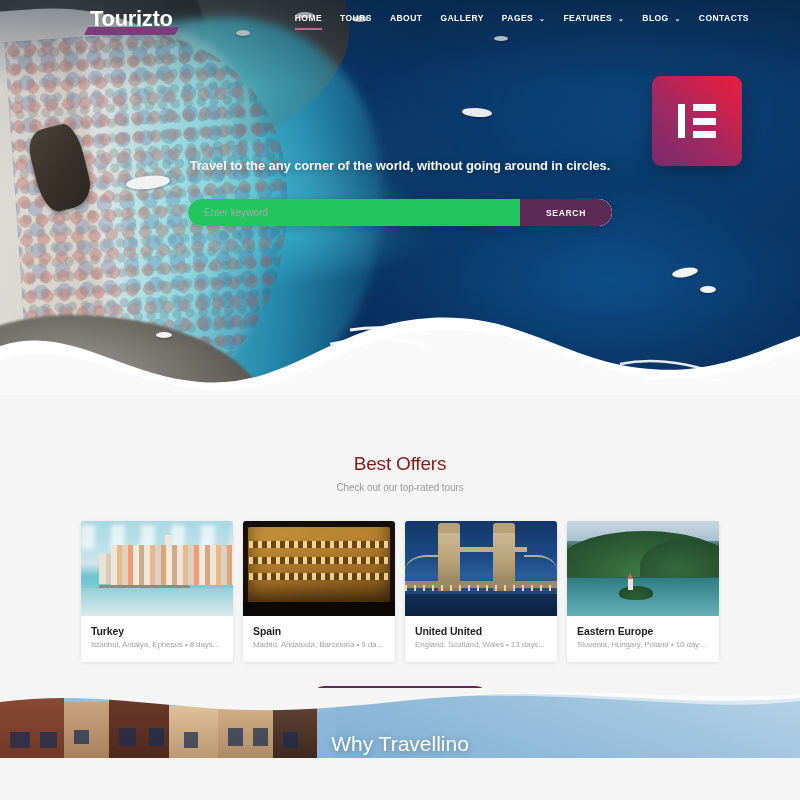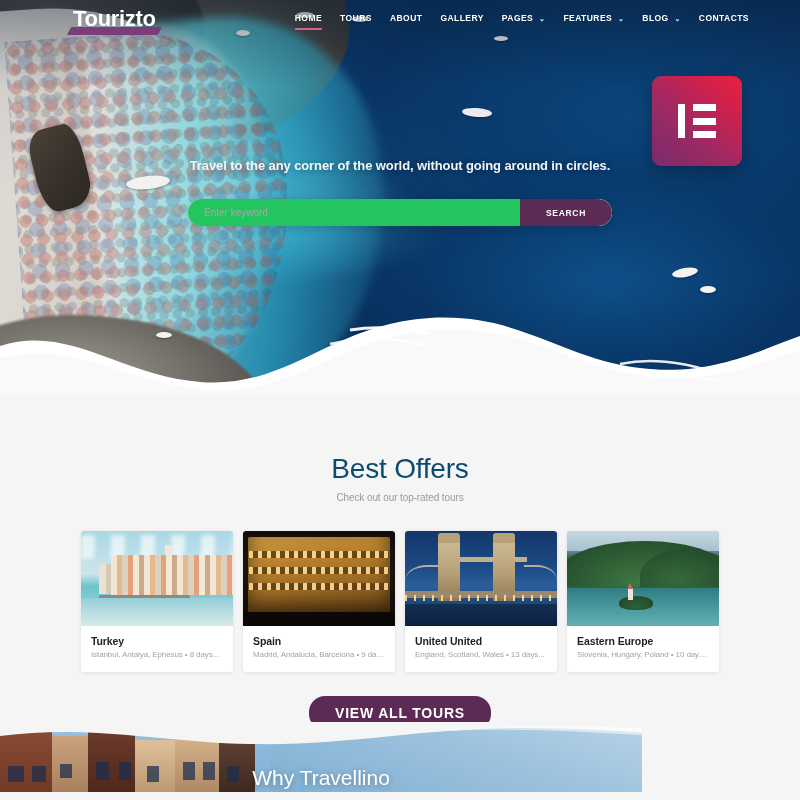--- a/index.html
+++ b/index.html
@@ -102,21 +102,21 @@
     background-size:17px 19px, 23px 21px, 13px 15px;
     background-position:0 0, 8px 11px, 4px 6px;
     opacity:.55;
     transform:rotate(-4deg);
     border-radius:0 55% 45% 0 / 0 45% 55% 0;
   }
   .hero-tint { position:absolute; inset:0; background:linear-gradient(180deg, rgba(8,26,48,.42) 0%, rgba(8,26,48,.05) 22%, rgba(8,26,48,0) 50%); }
 
   
   .header { position:absolute; top:0; left:0; width:800px; height:40px; display:flex; align-items:center; z-index:30; }
-  .logo-wrap { position:absolute; left:69px; top:6px; }
+  .logo-wrap { position:absolute; left:86px; top:6px; }
   .logo {
     position:relative; display:inline-block;
     font-size:22px; font-weight:bold; color:#ffffff; letter-spacing:-0.3px;
     padding:0 4px 1px 4px; line-height:26px;
   }
   .logo-underline {
     position:absolute; left:0; bottom:-2px; width:100%; height:8px;
     background:#7a3d7a; transform:skewX(-28deg); z-index:-1; border-radius:1px;
   }
   .nav { position:absolute; right:42px; top:13px; display:flex; align-items:center; gap:0; }
@@ -167,21 +167,21 @@
     border-radius:0 14px 14px 0;
   }
 
   
   .wave-divider { position:absolute; left:0; bottom:-1px; width:800px; height:90px; z-index:15; }
   .wave-divider svg { display:block; width:100%; height:100%; }
 
   
   .offers { position:absolute; top:395px; left:0; width:800px; height:335px; background:#f5f5f5; }
   .section-head { text-align:center; padding-top:58px; }
-  .section-title { font-size:28px; color:#0c4a6e; font-weight:normal; letter-spacing:-.2px; }
+  .section-title { font-size:19px; color:#7f1d1d; font-weight:normal; letter-spacing:-.2px; }
   .section-sub { margin-top:7px; font-size:10px; color:#9a9a9a; letter-spacing:-.1px; }
 
   .cards { display:flex; justify-content:center; gap:10px; margin-top:28px; }
   .card { width:152px; background:#fff; border-radius:3px; box-shadow:0 1px 4px rgba(0,0,0,.09); overflow:hidden; cursor:pointer; }
   .card-img { width:100%; height:95px; position:relative; overflow:hidden; }
   .card-body { padding:9px 10px 13px 10px; }
   .card-title { font-size:10.5px; font-weight:bold; color:#1f1f1f; letter-spacing:-.1px; }
   .card-meta { margin-top:3px; font-size:8px; color:#a3a3a3; white-space:nowrap; overflow:hidden; text-overflow:ellipsis; letter-spacing:-.1px; }
 
   
@@ -245,21 +245,21 @@
     border-left:3.5px solid transparent; border-right:3.5px solid transparent; border-bottom:6px solid #c06a6a; }
 
   .view-all-wrap { display:flex; justify-content:center; margin-top:24px; }
   .view-all {
     background:#5c2b55; color:#fff; border:none; cursor:pointer; border-radius:16px;
     padding:9px 26px; font-family:"Liberation Sans", sans-serif;
     font-size:14px; font-weight:bold; letter-spacing:.8px;
   }
 
   
-  .why { position:absolute; top:722px; left:0; width:642px; height:70px; overflow:hidden; }
+  .why { position:absolute; top:688px; left:0; width:800px; height:70px; overflow:hidden; }
   .why-photo { position:absolute; inset:0;
     background:linear-gradient(180deg,#9cc3e0 0%, #8bb7da 40%, #86b4d8 100%); }
   .why-photo .sky-r { position:absolute; right:0; top:0; width:58%; height:100%;
     background:linear-gradient(200deg,#b7d3e6 0%, #9cc1dd 45%, #7fb0d4 100%); }
   .why-photo .buildings { position:absolute; left:0; bottom:0; width:62%; height:64px; }
   .why-photo .b { position:absolute; bottom:0; }
   .why-photo .b1 { left:0; width:13%; height:62px; background:linear-gradient(180deg,#8a4a33 0%,#703a26 100%); }
   .why-photo .b2 { left:13%; width:9%; height:56px; background:linear-gradient(180deg,#caa37e 0%,#a8805d 100%); }
   .why-photo .b3 { left:22%; width:12%; height:60px; background:linear-gradient(180deg,#6b3a2a 0%,#4f281c 100%); }
   .why-photo .b4 { left:34%; width:10%; height:52px; background:linear-gradient(180deg,#e0c09a 0%,#bb9870 100%); }

